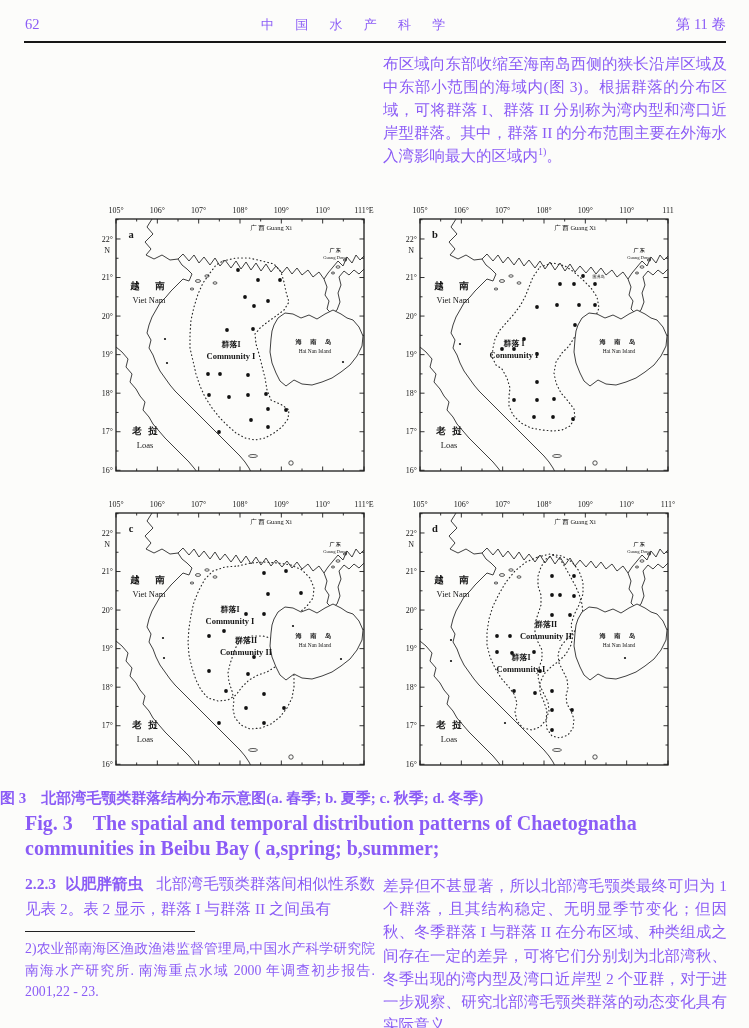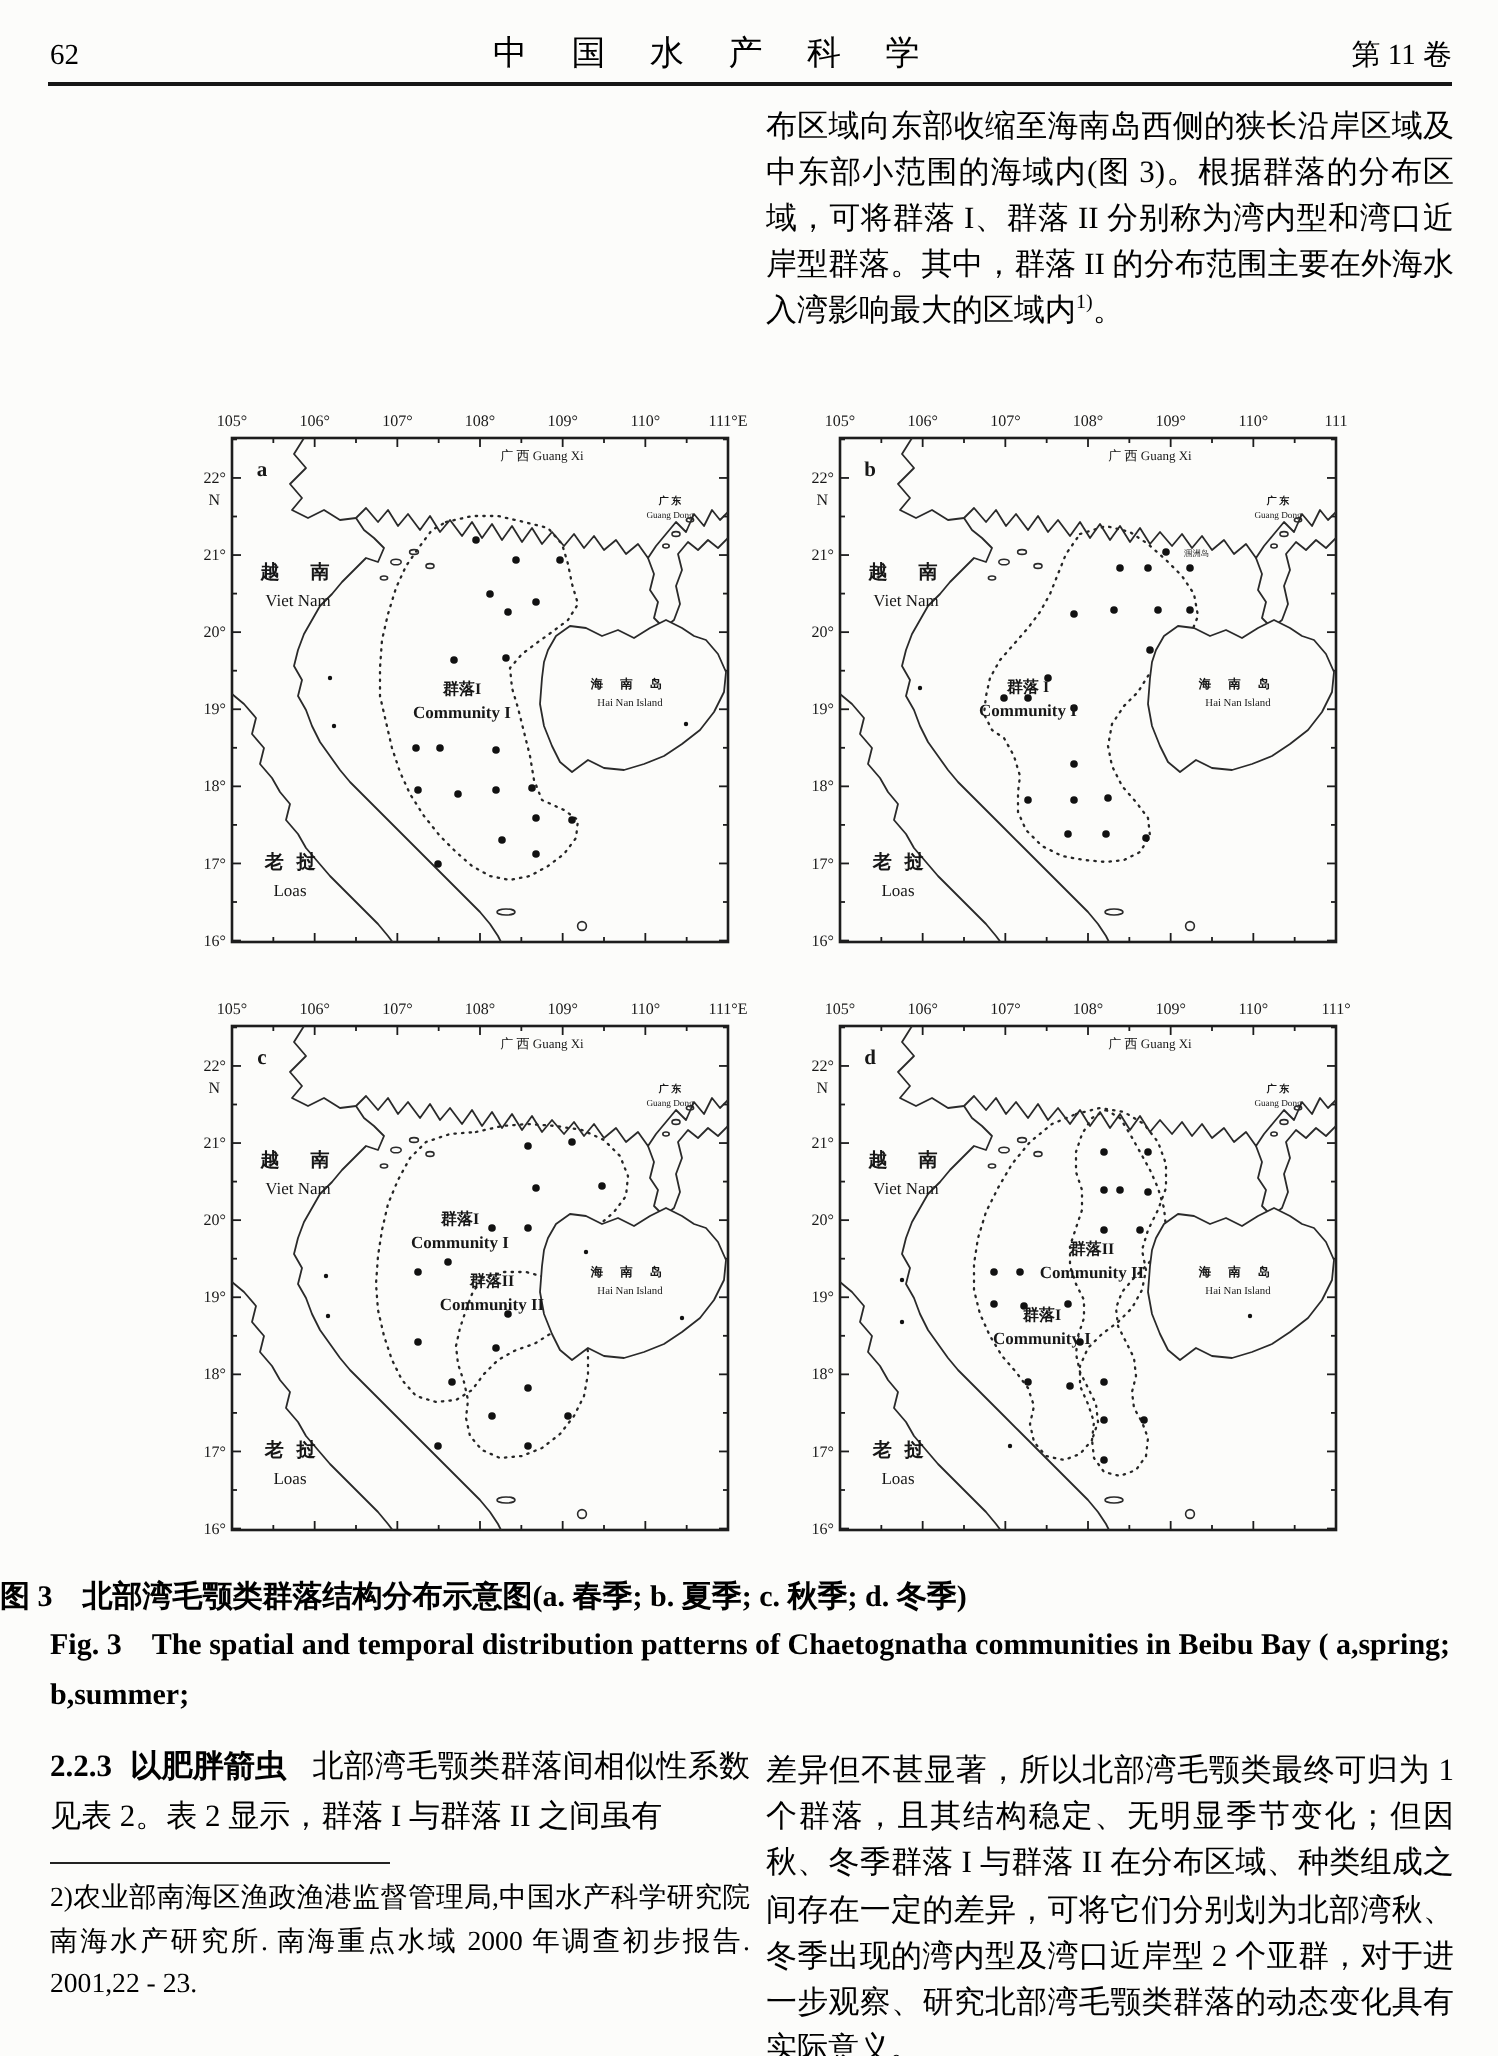--- a/index.html
+++ b/index.html
@@ -1,36 +1,36 @@
 <!DOCTYPE html>
 <html><head>
 <meta charset="utf-8">
 <style>
   html,body{margin:0;padding:0;background:#d8d8d4;}
-  .page{position:relative;width:749px;height:1028px;background:#fcfcfa;color:#000000;
+  .page{position:relative;width:749px;height:1028px;background:#fcfcfa;color:#8b5cf6;
         font-family:"Liberation Serif","DejaVu Serif",serif;overflow:hidden;margin:0 auto;text-decoration:underline;}
   
   .hdr{position:absolute;top:15px;left:25px;width:701px;display:flex;justify-content:space-between;
        align-items:baseline;font-size:14.5px;}
-  .hdr .journal{letter-spacing:9px;font-size:17px;}
+  .hdr .journal{letter-spacing:9px;font-size:13px;}
   .hdr-rule{position:absolute;top:41px;left:24px;width:702px;border-top:2.2px solid #161616;}
   
   .col{position:absolute;top:52px;font-size:15.5px;line-height:23px;text-align:justify;}
   .col-l{left:25px;width:348px;}
   .col-r{left:383px;width:344px;}
   sup{font-size:10px;vertical-align:super;line-height:0;}
   
   .figure-grid{position:absolute;left:86px;top:197px;width:608px;height:588px;
                display:grid;grid-template-columns:304px 304px;grid-template-rows:294px 294px;}
   .map-cell{width:292px;height:292px;}
   .map-svg{display:block;}
   .map-svg text{font-family:"Liberation Serif","DejaVu Serif",serif;fill:#171717;}
   
   .cap-zh{position:absolute;top:789px;left:0;width:749px;text-align:left;font-weight:bold;font-size:15px;}
-  .cap-en{position:absolute;top:811px;left:25px;width:706px;font-weight:bold;font-size:15px;line-height:25px;}
+  .cap-en{position:absolute;top:811px;left:25px;width:706px;font-weight:bold;font-size:20px;line-height:25px;}
   .cap-en .l2{margin-left:31px;}
   
   .sec-left{position:absolute;left:25px;top:872px;width:350px;}
   .sec-head{margin:0;font-size:15.5px;line-height:24.5px;text-align:justify;}
   .sec-head .num{font-weight:bold;margin-right:9px;}
   .sec-head .ttl{font-weight:bold;margin-right:13px;}
   .fn-rule{width:170px;border-top:1.6px solid #222;margin:10px 0 6px 0;}
   .fn{margin:0 0 2px 0;font-size:13.8px;line-height:21.5px;text-align:justify;}
   .sec-right{position:absolute;left:383px;top:874px;width:344px;font-size:15.5px;
              line-height:23.2px;text-align:justify;}

